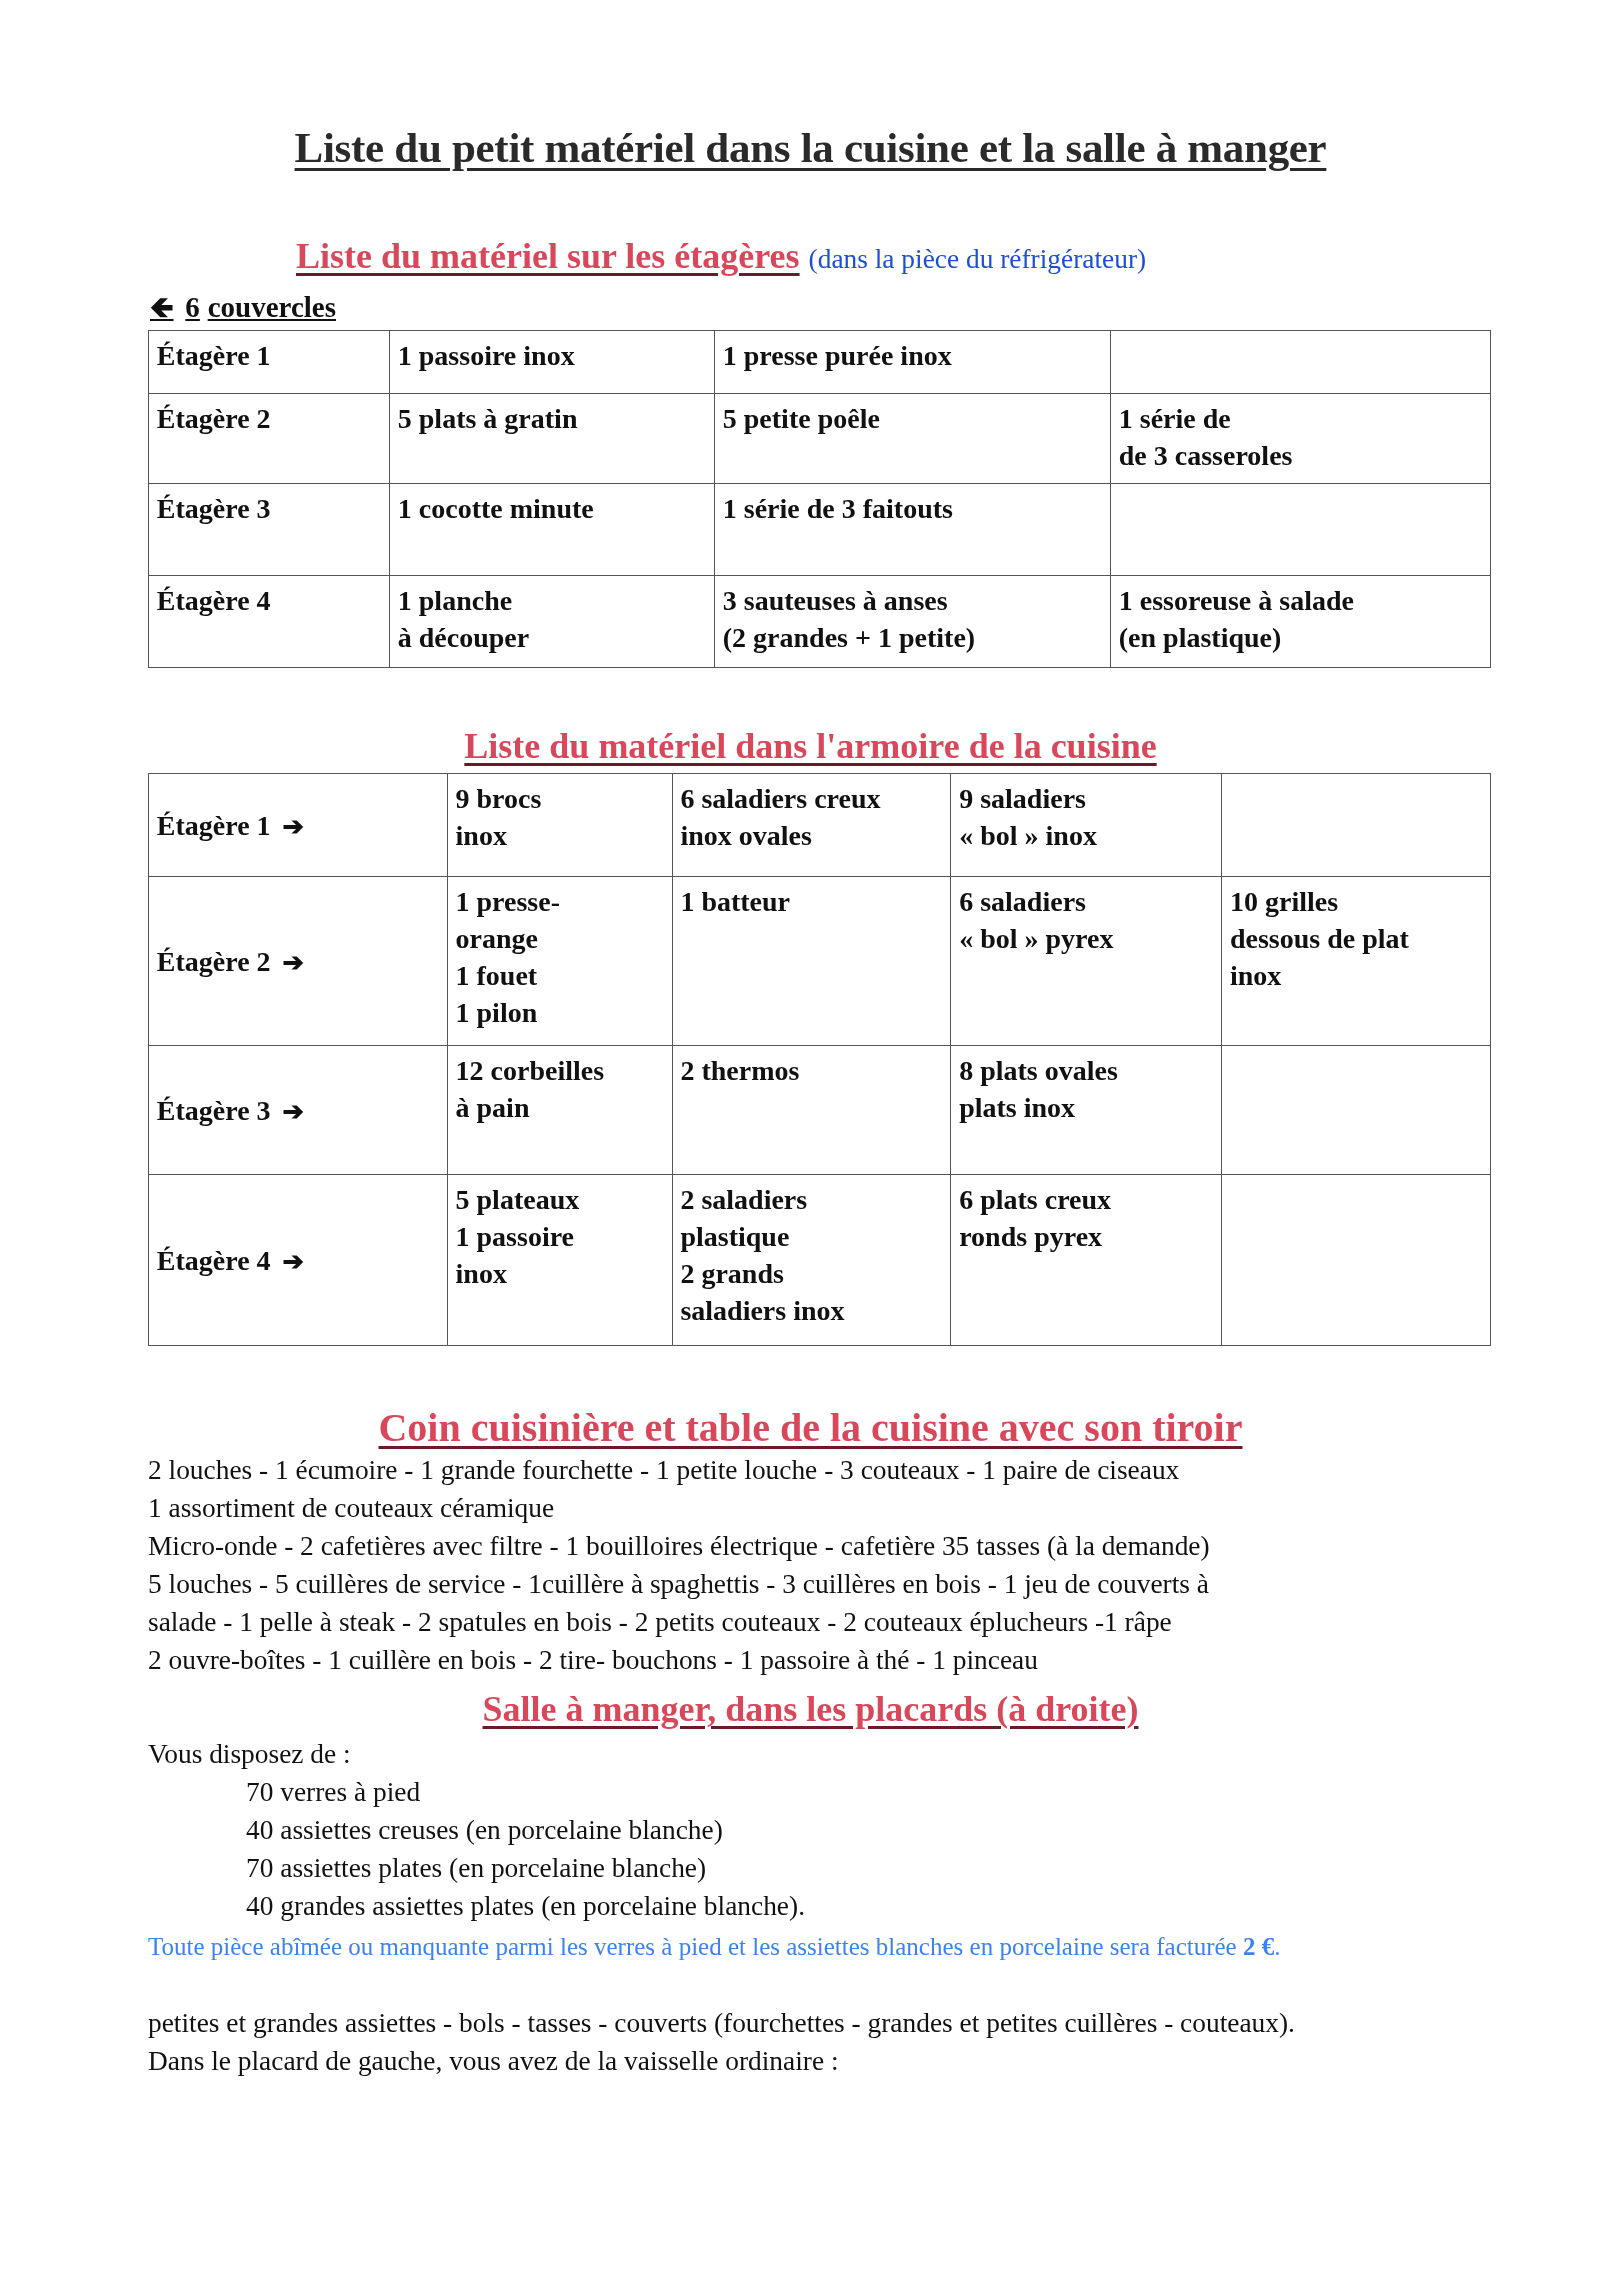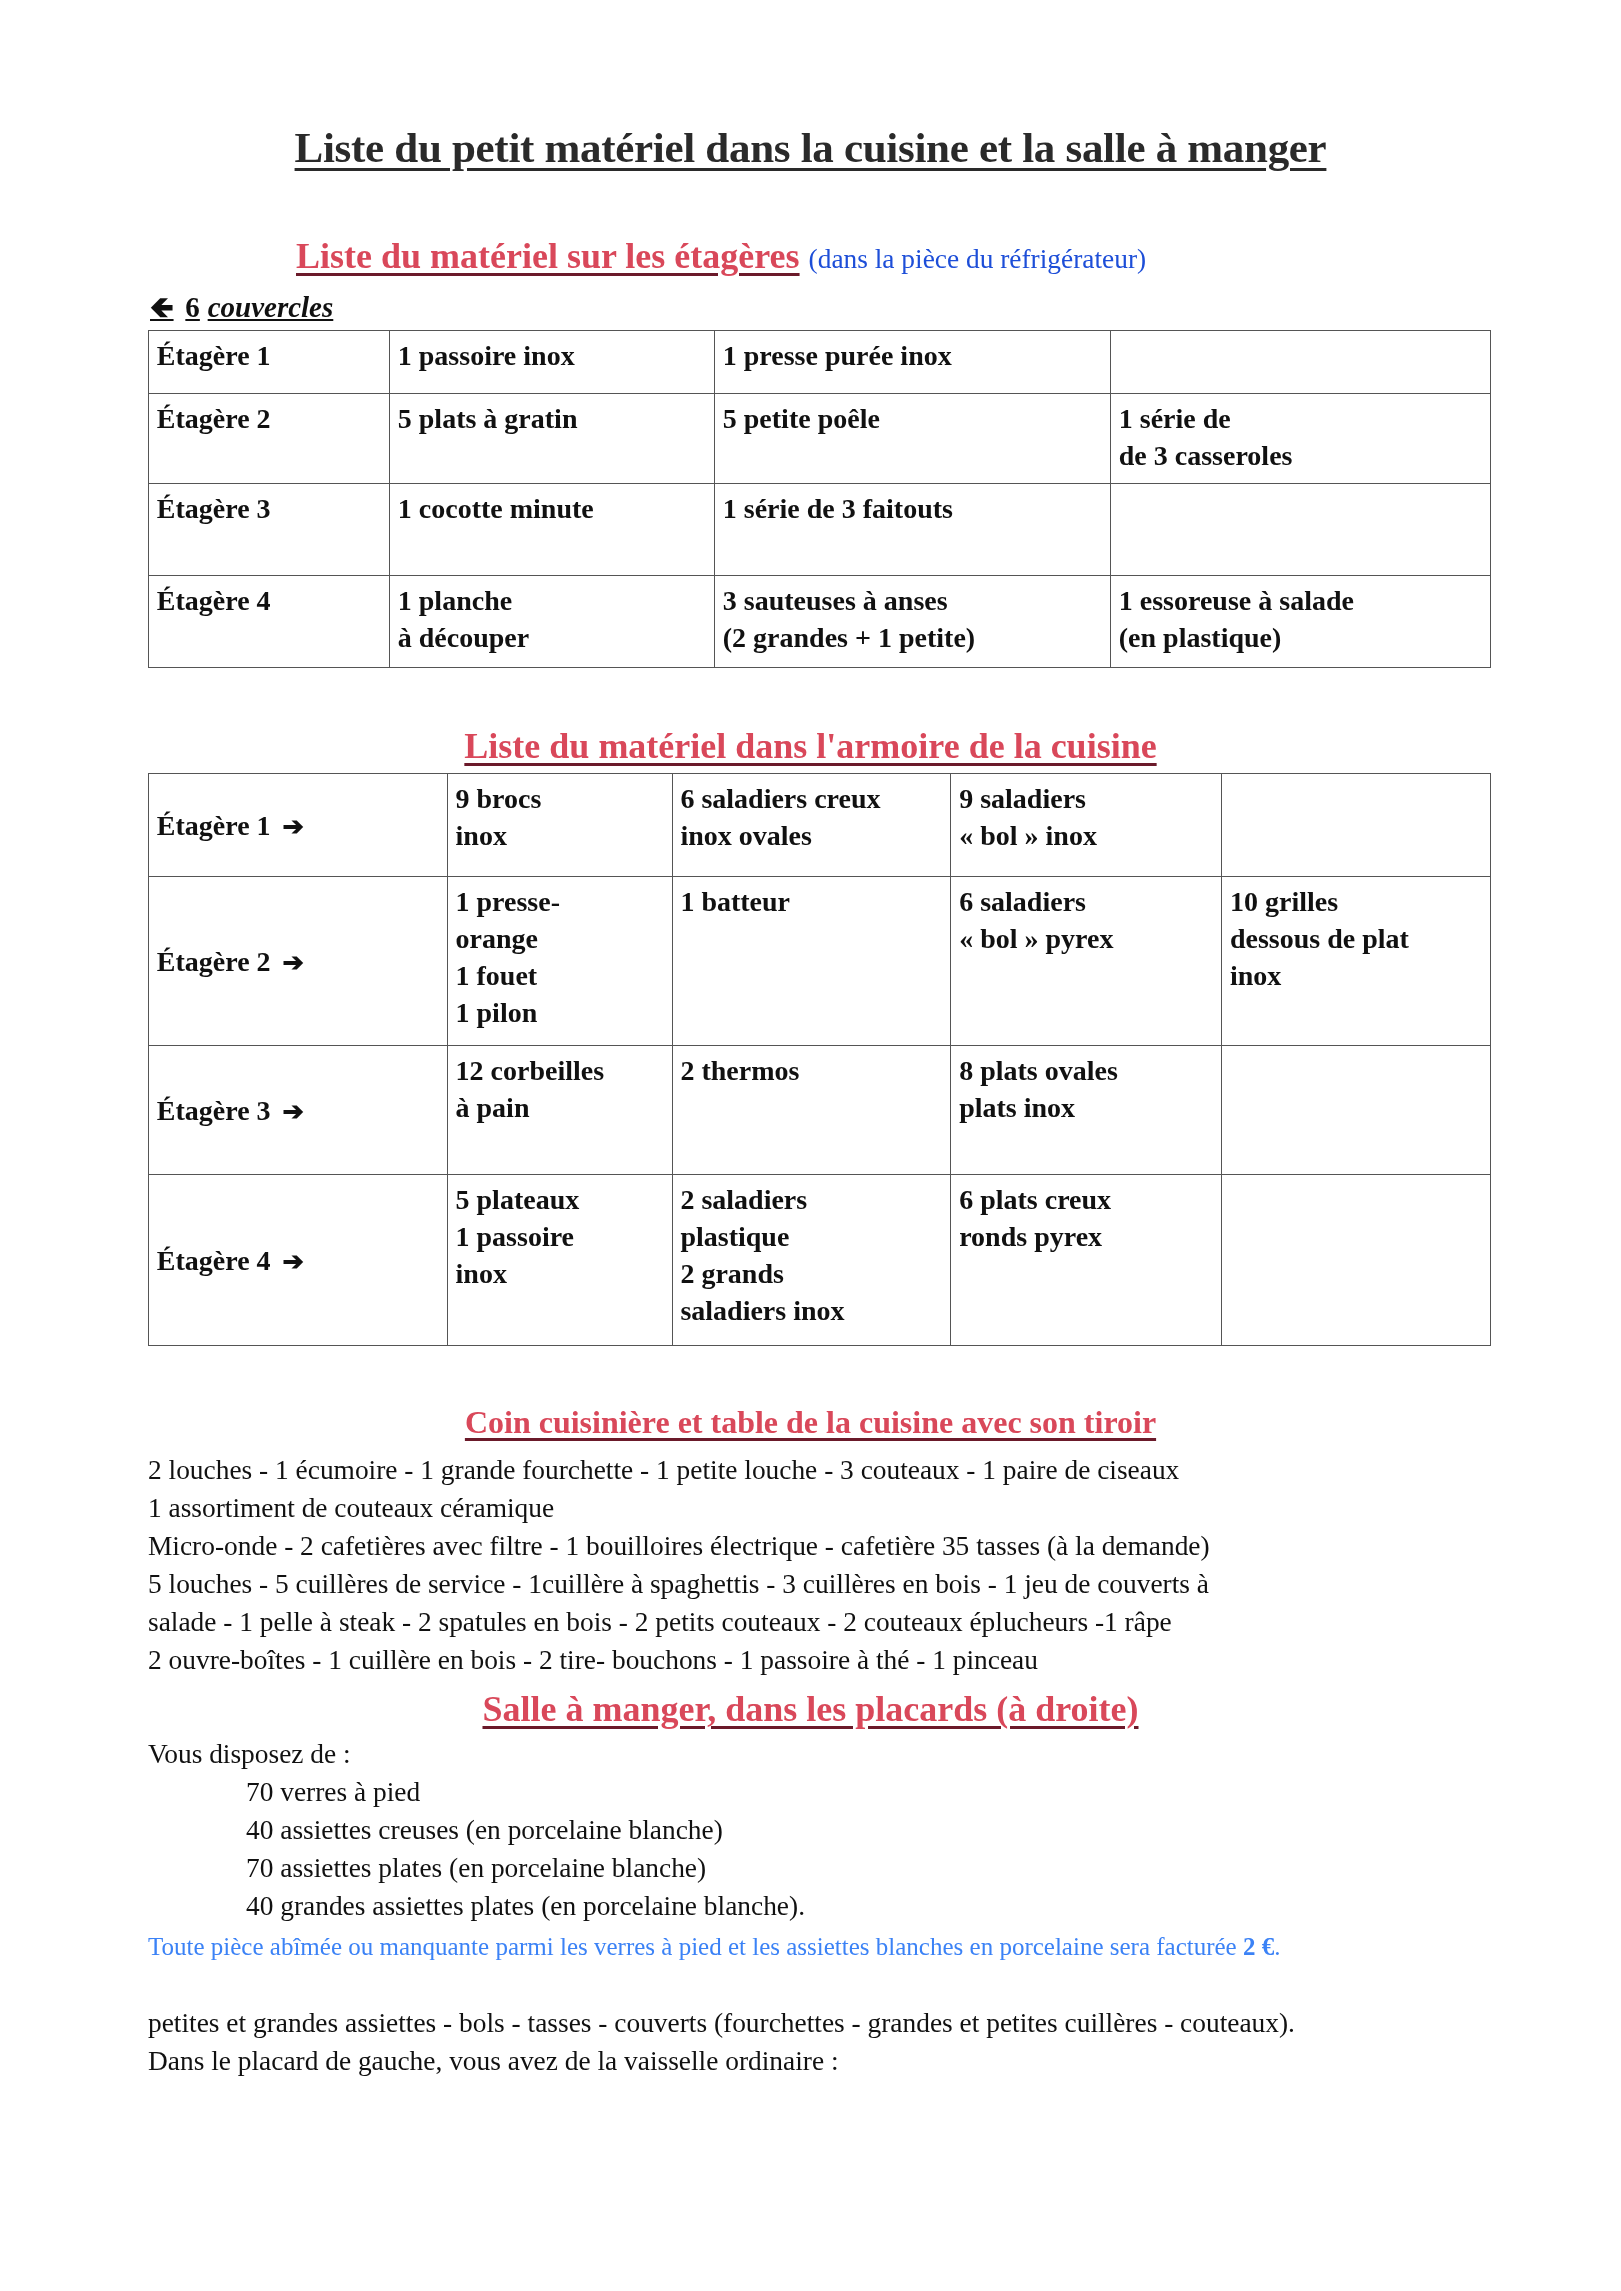--- a/index.html
+++ b/index.html
@@ -16,37 +16,37 @@
   }
   .red-h {
     color: #d9485a; font-weight: bold; text-decoration: underline;
     text-decoration-color: #6b1a2a; text-decoration-thickness: 2.9px; text-underline-offset: 4.9px;
   }
   .sec1 { position: absolute; left: 296px; top: 235px; font-size: 36px; white-space: nowrap; }
   .sec1 .sub { font-size: 27.4px; color: #1d4ed8; font-weight: normal; text-decoration: none; }
   .lids { position: absolute; left: 150px; top: 286px; font-size: 29px; font-weight: bold; white-space: nowrap; }
   .lids .arrow { display: inline-block; margin-right: 11.8px; text-decoration: underline; }
   .lids .num { text-decoration: underline; margin-right: 7.8px; }
-  .lids .lbl { font-style: italic; text-decoration: underline; text-align: right; }
+  .lids .lbl { text-decoration: underline; text-align: right; }
 
   table.grid { position: absolute; border-collapse: collapse; font-size: 28px; font-weight: bold; }
   table.grid td { border: 1.5px solid #555; vertical-align: top; padding: 5.9px 7.8px 3.9px 7.8px; line-height: 37px; white-space: pre-line; margin-top: 48px; }
   table.grid td.shelf { font-weight: bold; }
   .t1 { left: 148px; top: 330px; width: 1343px; }
   .t1 col.c0 { width: 241px; } .t1 col.c1 { width: 325px; } .t1 col.c2 { width: 396px; } .t1 col.c3 { width: 380px; }
   .t1 tr.r0 { height: 63px; } .t1 tr.r1 { height: 90px; } .t1 tr.r2 { height: 92px; } .t1 tr.r3 { height: 92px; }
 
   .sec2 { position: absolute; left: 0; width: 1621px; top: 725px; text-align: center; font-size: 36px; }
   .t2 { left: 148px; top: 773px; width: 1343px; }
   .t2 col.c0 { width: 299px; } .t2 col.c1 { width: 225px; } .t2 col.c2 { width: 279px; } .t2 col.c3 { width: 271px; } .t2 col.c4 { width: 269px; }
   .t2 tr.r0 { height: 103px; } .t2 tr.r1 { height: 169px; } .t2 tr.r2 { height: 129px; } .t2 tr.r3 { height: 171px; }
   .t2 td.shelf { vertical-align: middle; }
   .t2 .shelf-arrow { margin-left: 11.8px; font-size: 25.5px; }
 
-  .sec3 { position: absolute; left: 0; width: 1621px; top: 1404px; text-align: center; font-size: 32px; }
+  .sec3 { position: absolute; left: 0; width: 1621px; top: 1404px; text-align: center; font-size: 40px; }
   .body-text { position: absolute; left: 148px; font-size: 27.4px; line-height: 38px; white-space: nowrap; }
   .p3 { top: 1451px; }
   .sec4 { position: absolute; left: 0; width: 1621px; top: 1688px; text-align: center; font-size: 36px; }
   .p4 { top: 1735px; }
   .p4 .indent { padding-left: 98px; display: block; }
   .warn { position: absolute; left: 148px; top: 1928px; font-size: 25px; line-height: 38px; color: #3b82f6; width: 1353px; }
   .warn .amt { font-weight: bold; }
   .p5 { top: 2004px; white-space: normal; width: 1353px; }
 </style>
 </head>

